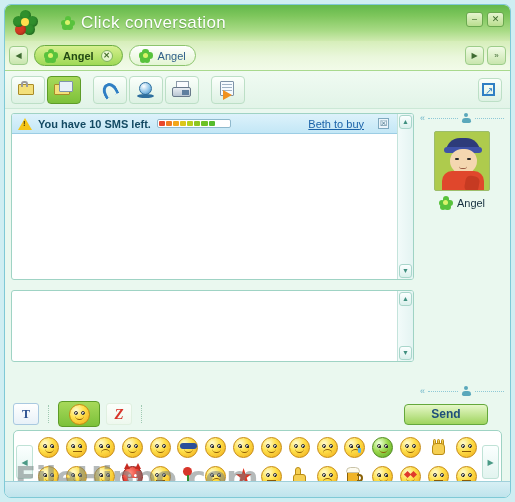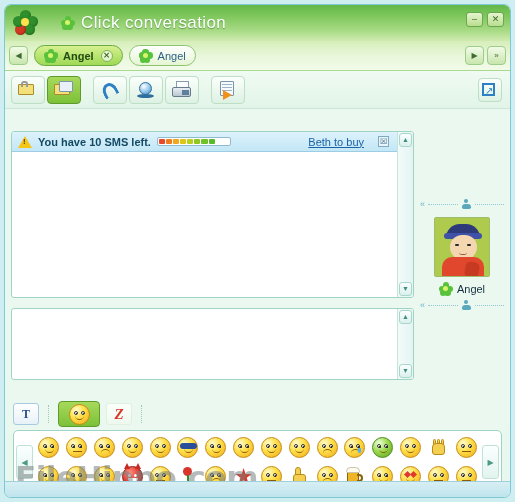--- a/index.html
+++ b/index.html
@@ -212,21 +212,20 @@
     position: absolute; left: 6px; top: 5px; font-size: 10px; color: #2f7fc4; line-height: 1;
   }
 
   
   .content {
     position: relative;
     display: flex;
     height: 289px;
     padding: 0 6px;
     background: #eaf8ef;
-    align-items: center;
   }
   .left-col { flex: 1; display: flex; flex-direction: column; position: relative; }
 
   
   .history {
     position: relative;
     height: 167px;
     margin-top: 4px;
     background: #ffffff;
     border: 1px solid #9fd3c4;
@@ -751,20 +750,21 @@
     <div class="bbtn smiley">
       <span class="emo">
         <span class="ey l"></span>
             <span class="ey r"></span>
             <span class="mo"></span>
       </span>
     </div>
     <div class="bbtn zbtn">Z</div>
     <span class="bb-sep"></span>
     <div class="bb-spacer"></div>
+    <div class="send-btn">Send</div>
   </div>
 
   <div class="emopanel">
     <div class="emo-nav">◀</div>
     <div class="emo-grid" id="emoGrid">
           <div style="display: flex; align-items: center; justify-content: center;">
             <div class="emo">
               <span class="ey l"></span>
               <span class="ey r"></span>
               <span class="mo"></span>

